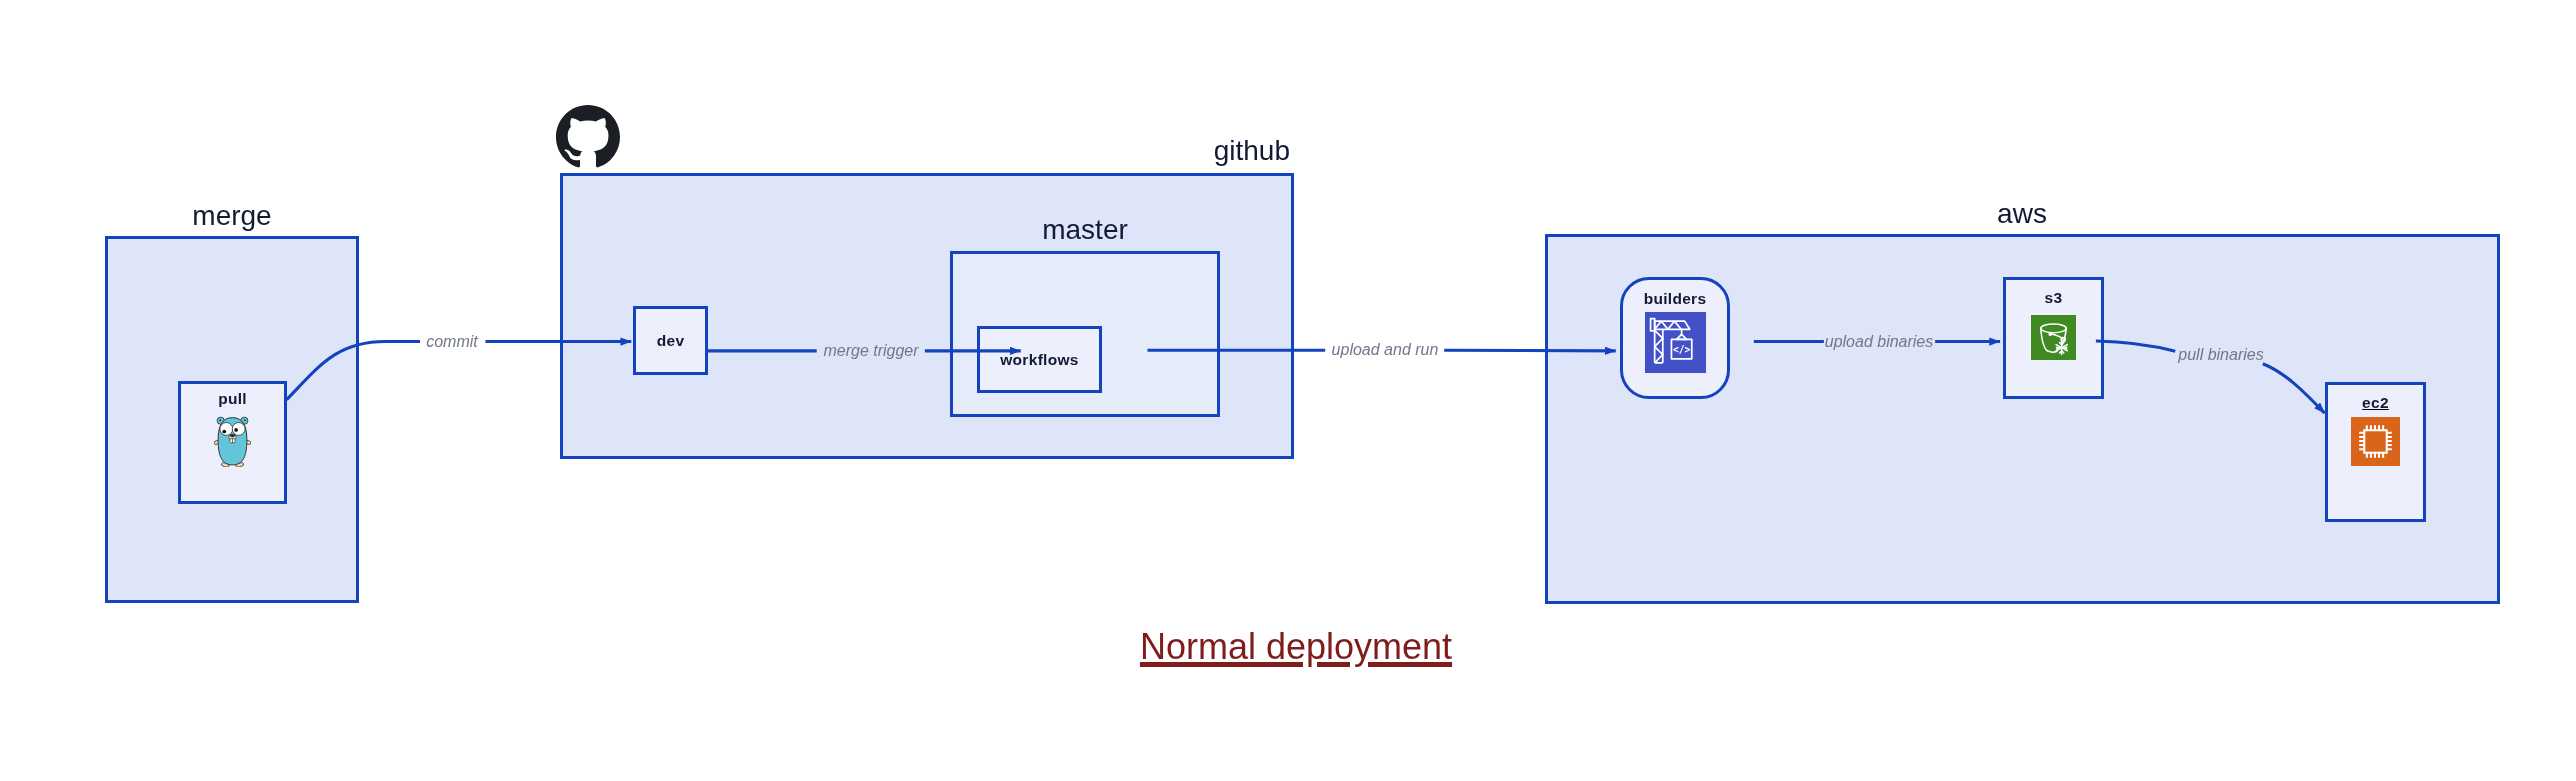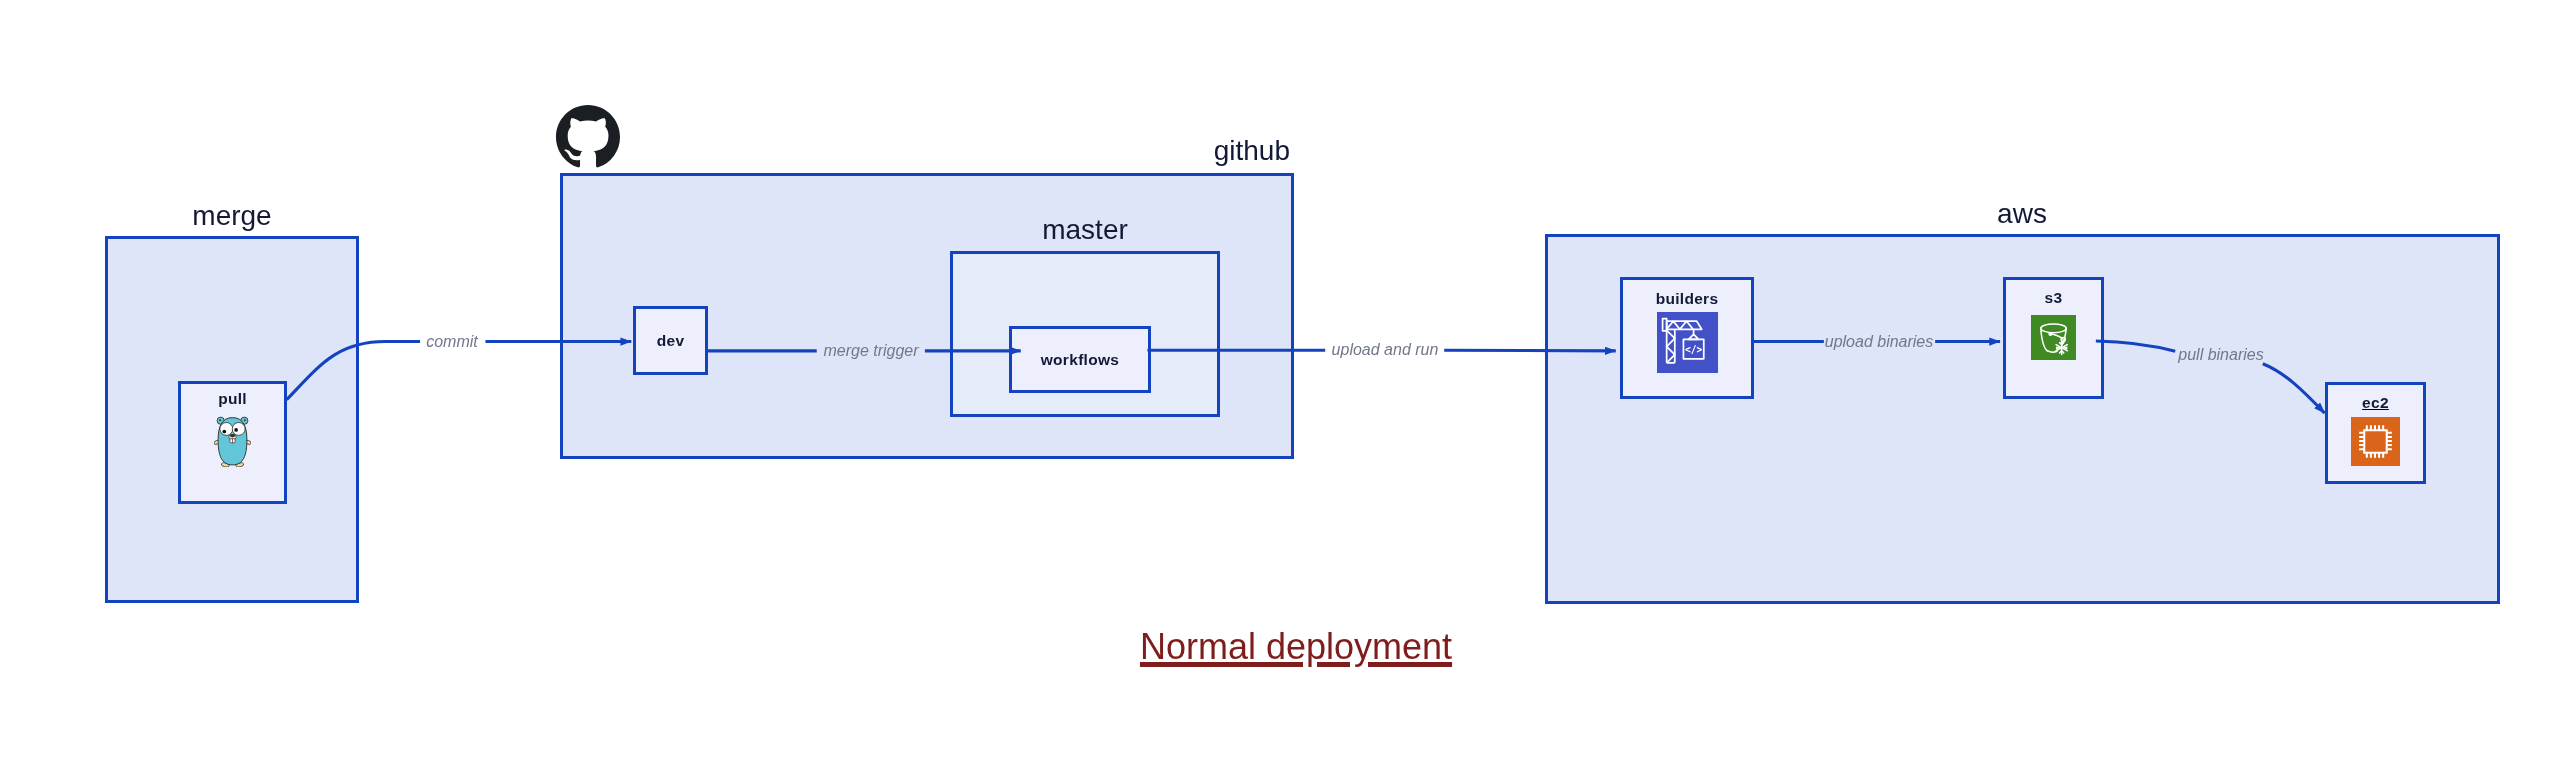--- a/index.html
+++ b/index.html
@@ -104,25 +104,25 @@
       <rect x="31" y="46" width="10" height="8" rx="2" fill="#ffffff" stroke="#2b2b2b" stroke-width="1.3"></rect>
       <line x1="36" y1="46" x2="36" y2="54" stroke="#2b2b2b" stroke-width="1.3"></line>
     </svg>
   </span>
 </div>
 
 <div class="node center" style="left:633px; top:306px; width:75px; height:69px;">
   <span class="node-label">dev</span>
 </div>
 
-<div class="node center" style="left:1009px; top:326px; width:142px; height:67px;">
+<div class="node center" style="left:977px; top:326px; width:125px; height:67px;">
   <span class="node-label">workflows</span>
 </div>
 
-<div class="node" style="left:1620px; top:277px; width:134px; height:122px;">
+<div class="node" style="left:1620px; top:277px; width:110px; height:122px;border-radius:29px;">
   <span class="node-label" style="margin-top:10.3px;">builders</span>
   <span class="icon-box" style="margin-top:4.1px;">
     <svg width="61" height="61" viewBox="0 0 120 120">
       <rect x="0" y="0" width="120" height="120" fill="#4351c8"></rect>
       <g stroke="#ffffff" stroke-width="3.4" fill="none" stroke-linejoin="round">
         <rect x="11" y="13" width="8" height="24"></rect>
         <path d="M19 18 H78 L88 34 H19 Z"></path>
         <path d="M19 34 L32 18 M32 18 L45 34 M45 34 L58 18 M58 18 L71 34"></path>
         <path d="M19 34 V100 M35 34 V100 M19 100 H35"></path>
         <path d="M19 36 L35 52 L19 68 L35 84 L19 100"></path>
@@ -155,21 +155,21 @@
         <line x1="71" y1="58" x2="49" y2="70"></line>
         <path d="M56 54 L60 58 L64 54"></path>
         <path d="M56 74 L60 70 L64 74"></path>
         <path d="M50 63 L54 64 L50 66"></path>
         <path d="M70 63 L66 64 L70 66"></path>
       </g>
     </svg>
   </span>
 </div>
 
-<div class="node" style="left:2325px; top:382px; width:101px; height:102px;text-decoration:underline;">
+<div class="node" style="left:2325px; top:382px; width:101px; height:140px;text-decoration:underline;">
   <span class="node-label" style="margin-top:8.8px;">ec2</span>
   <span class="icon-box" style="margin-top:5.7px;">
     <svg width="49" height="49" viewBox="0 0 96 96">
       <rect x="0" y="0" width="96" height="96" fill="#d8651a"></rect>
       <g stroke="#ffffff" stroke-width="4" fill="none">
         <rect x="26" y="26" width="44" height="44"></rect>
         <path d="M31 16 V26 M39 16 V26 M47 16 V26 M55 16 V26 M63 16 V26"></path>
         <path d="M31 70 V80 M39 70 V80 M47 70 V80 M55 70 V80 M63 70 V80"></path>
         <path d="M16 31 H26 M16 39 H26 M16 47 H26 M16 55 H26 M16 63 H26"></path>
         <path d="M70 31 H80 M70 39 H80 M70 47 H80 M70 55 H80 M70 63 H80"></path>

